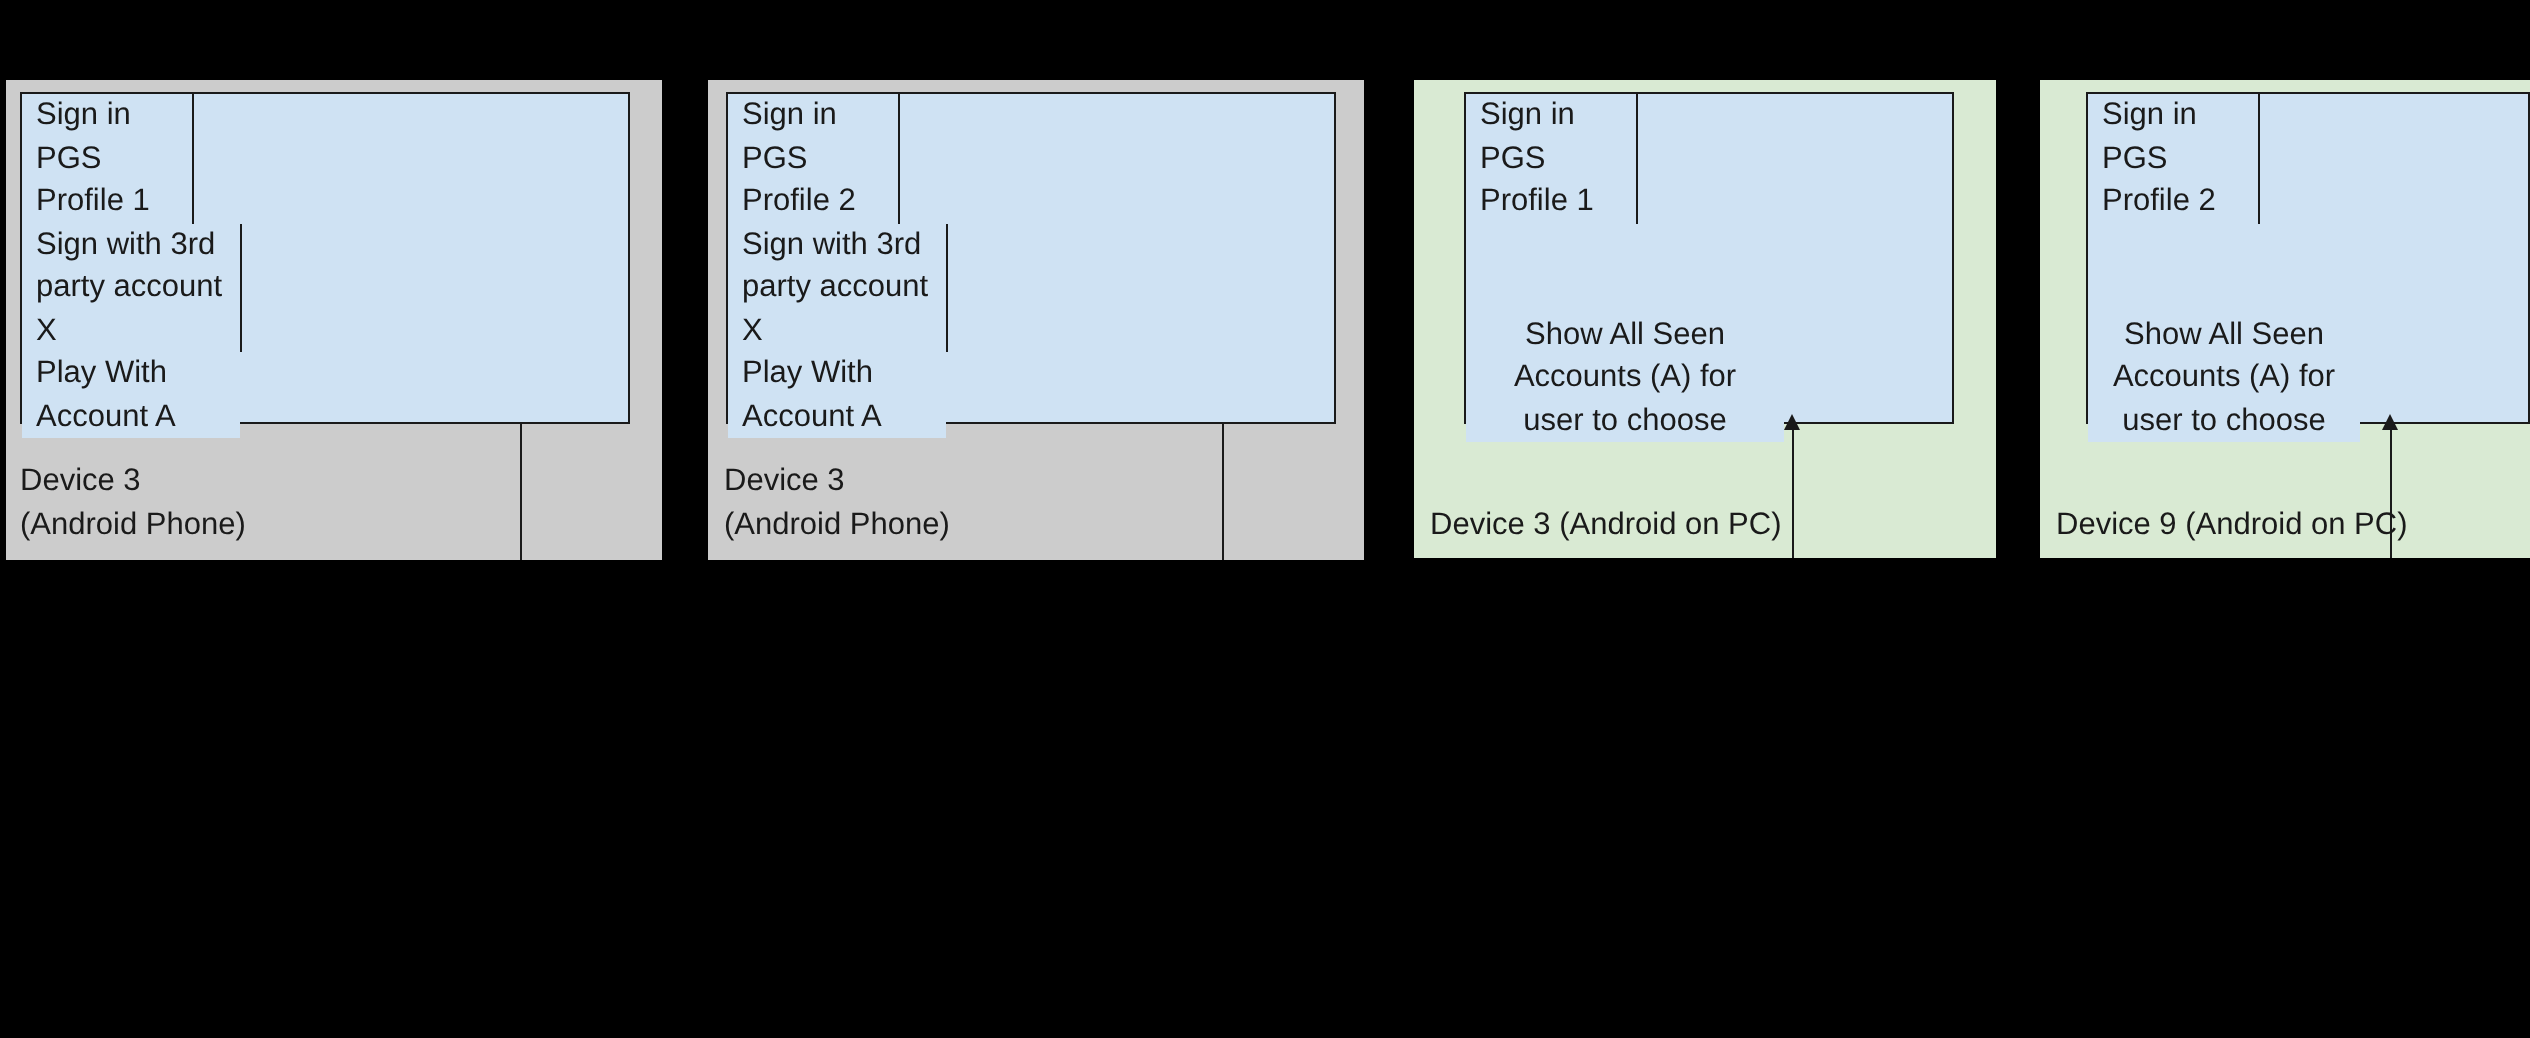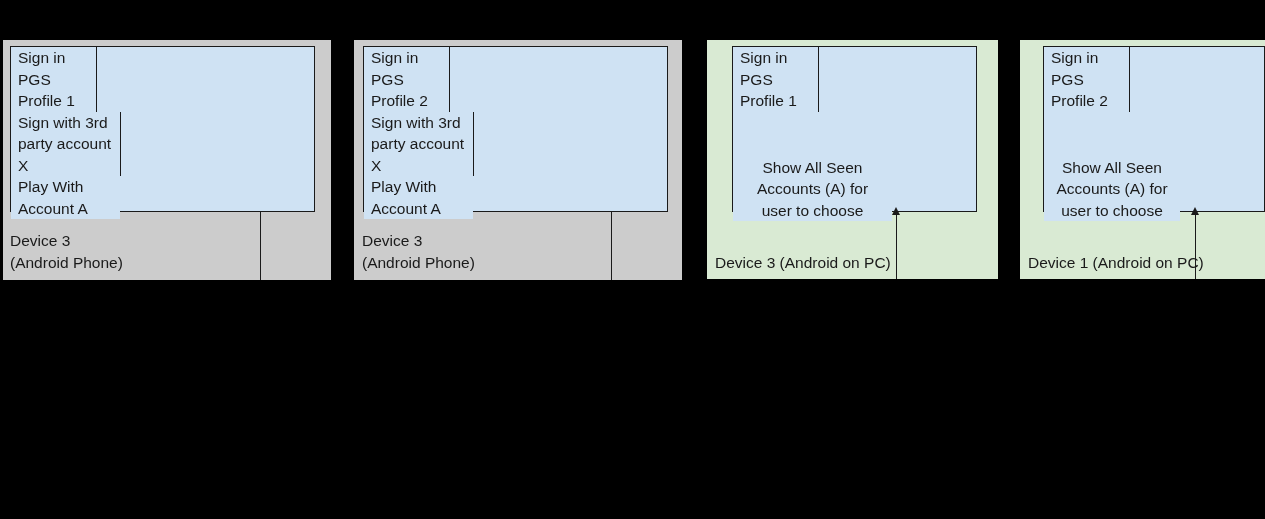--- a/index.html
+++ b/index.html
@@ -149,15 +149,15 @@
   <div class="arrow-head" id="arrowhead-3"></div>
   <div class="device-label" id="label-3">Device 3 (Android on PC)</div>
 
   <div class="device-panel panel-green" id="panel-4"></div>
   <div class="box-row" id="boxrow-4">
     <div class="sub-box left-align">Sign in PGS Profile 2</div>
     <div class="sub-box center-align">Show All Seen Accounts (A) for user to choose</div>
   </div>
   <div class="arrow-line" id="arrowline-4"></div>
   <div class="arrow-head" id="arrowhead-4"></div>
-  <div class="device-label" id="label-4">Device 1 (Android on PC)</div>
+  <div class="device-label" id="label-4">Device 9 (Android on PC)</div>
 
 </div>
 
 </body></html>

